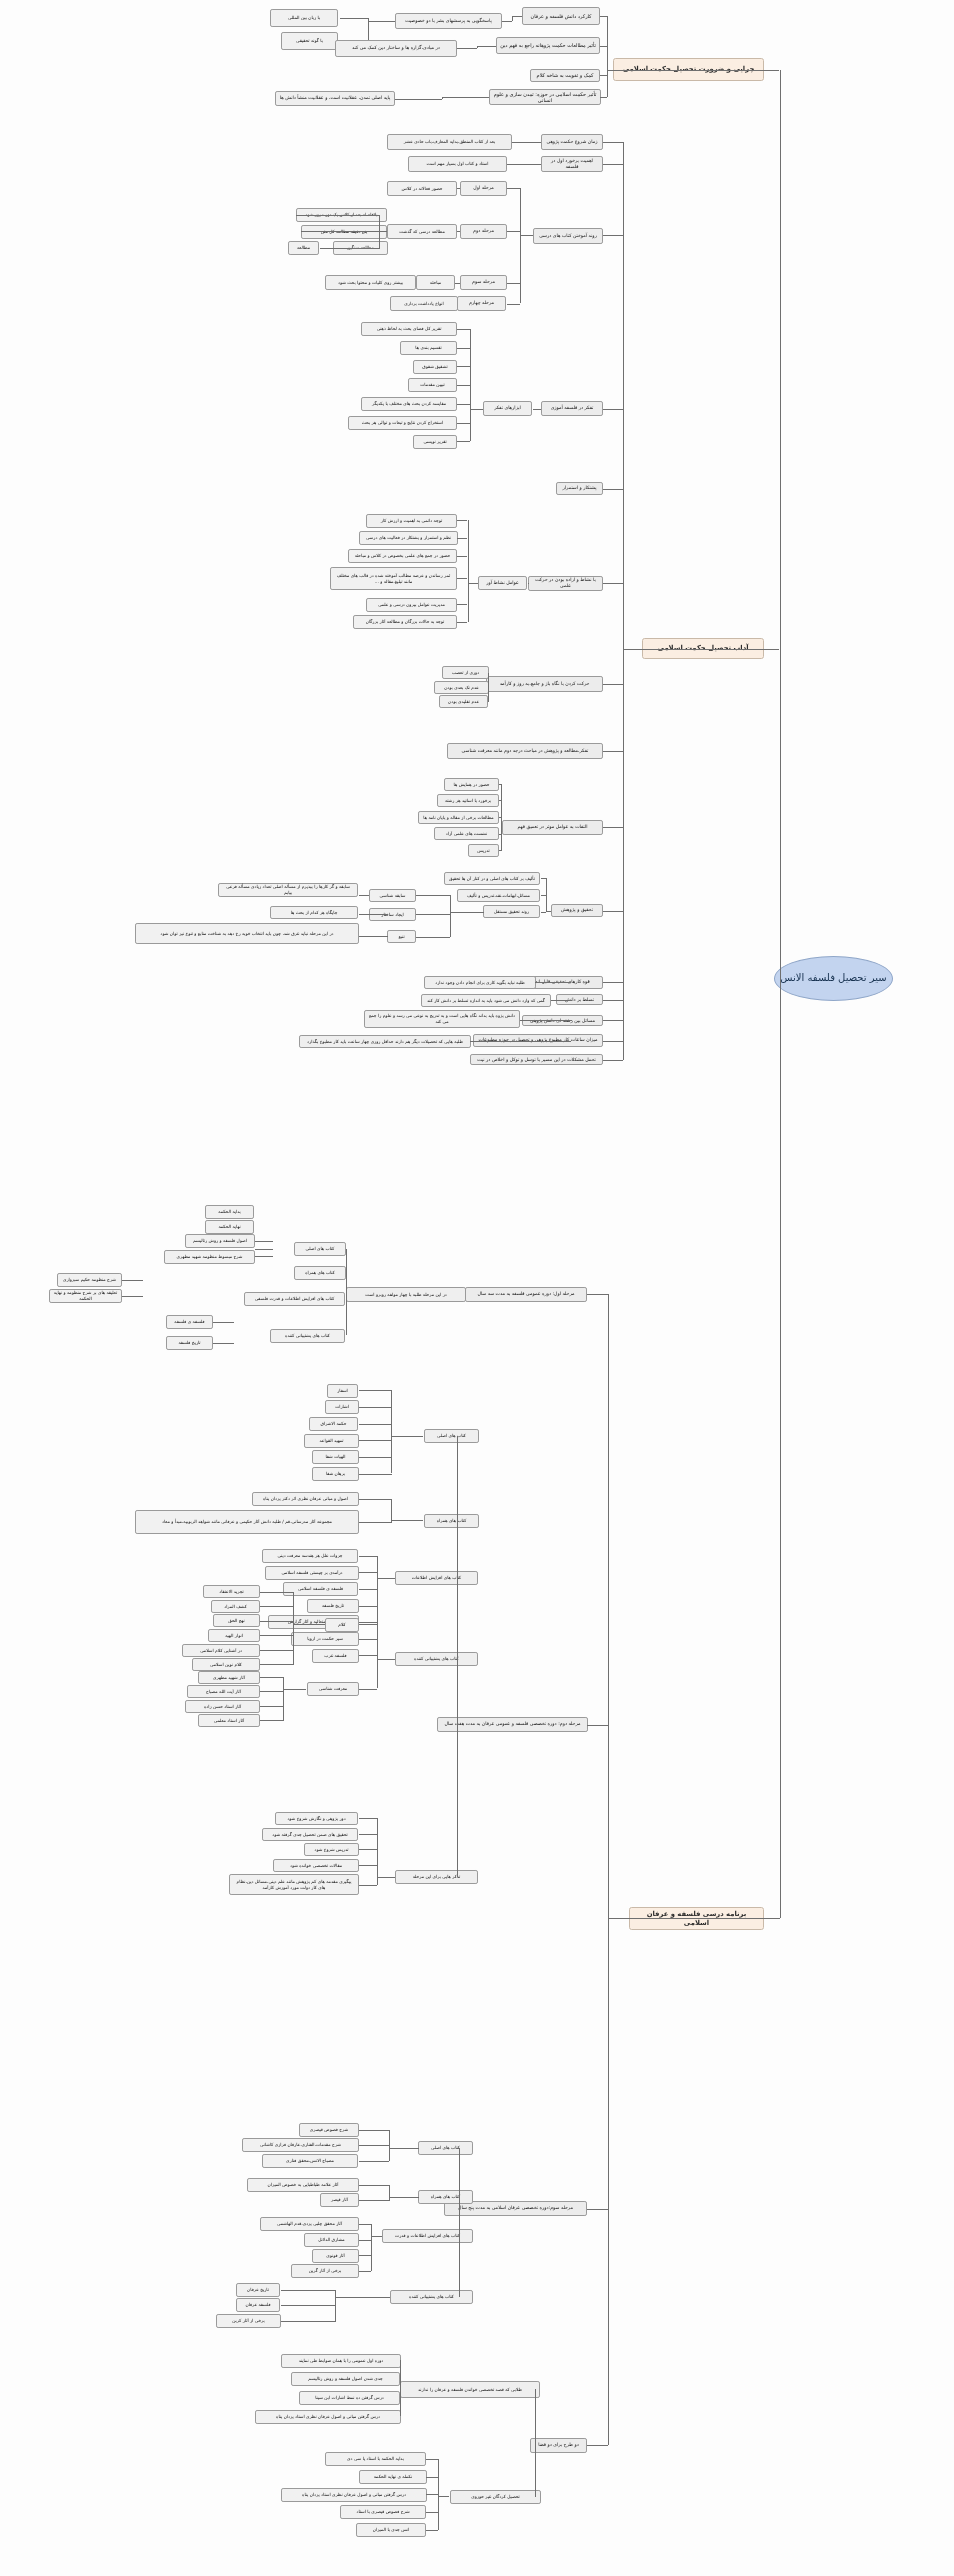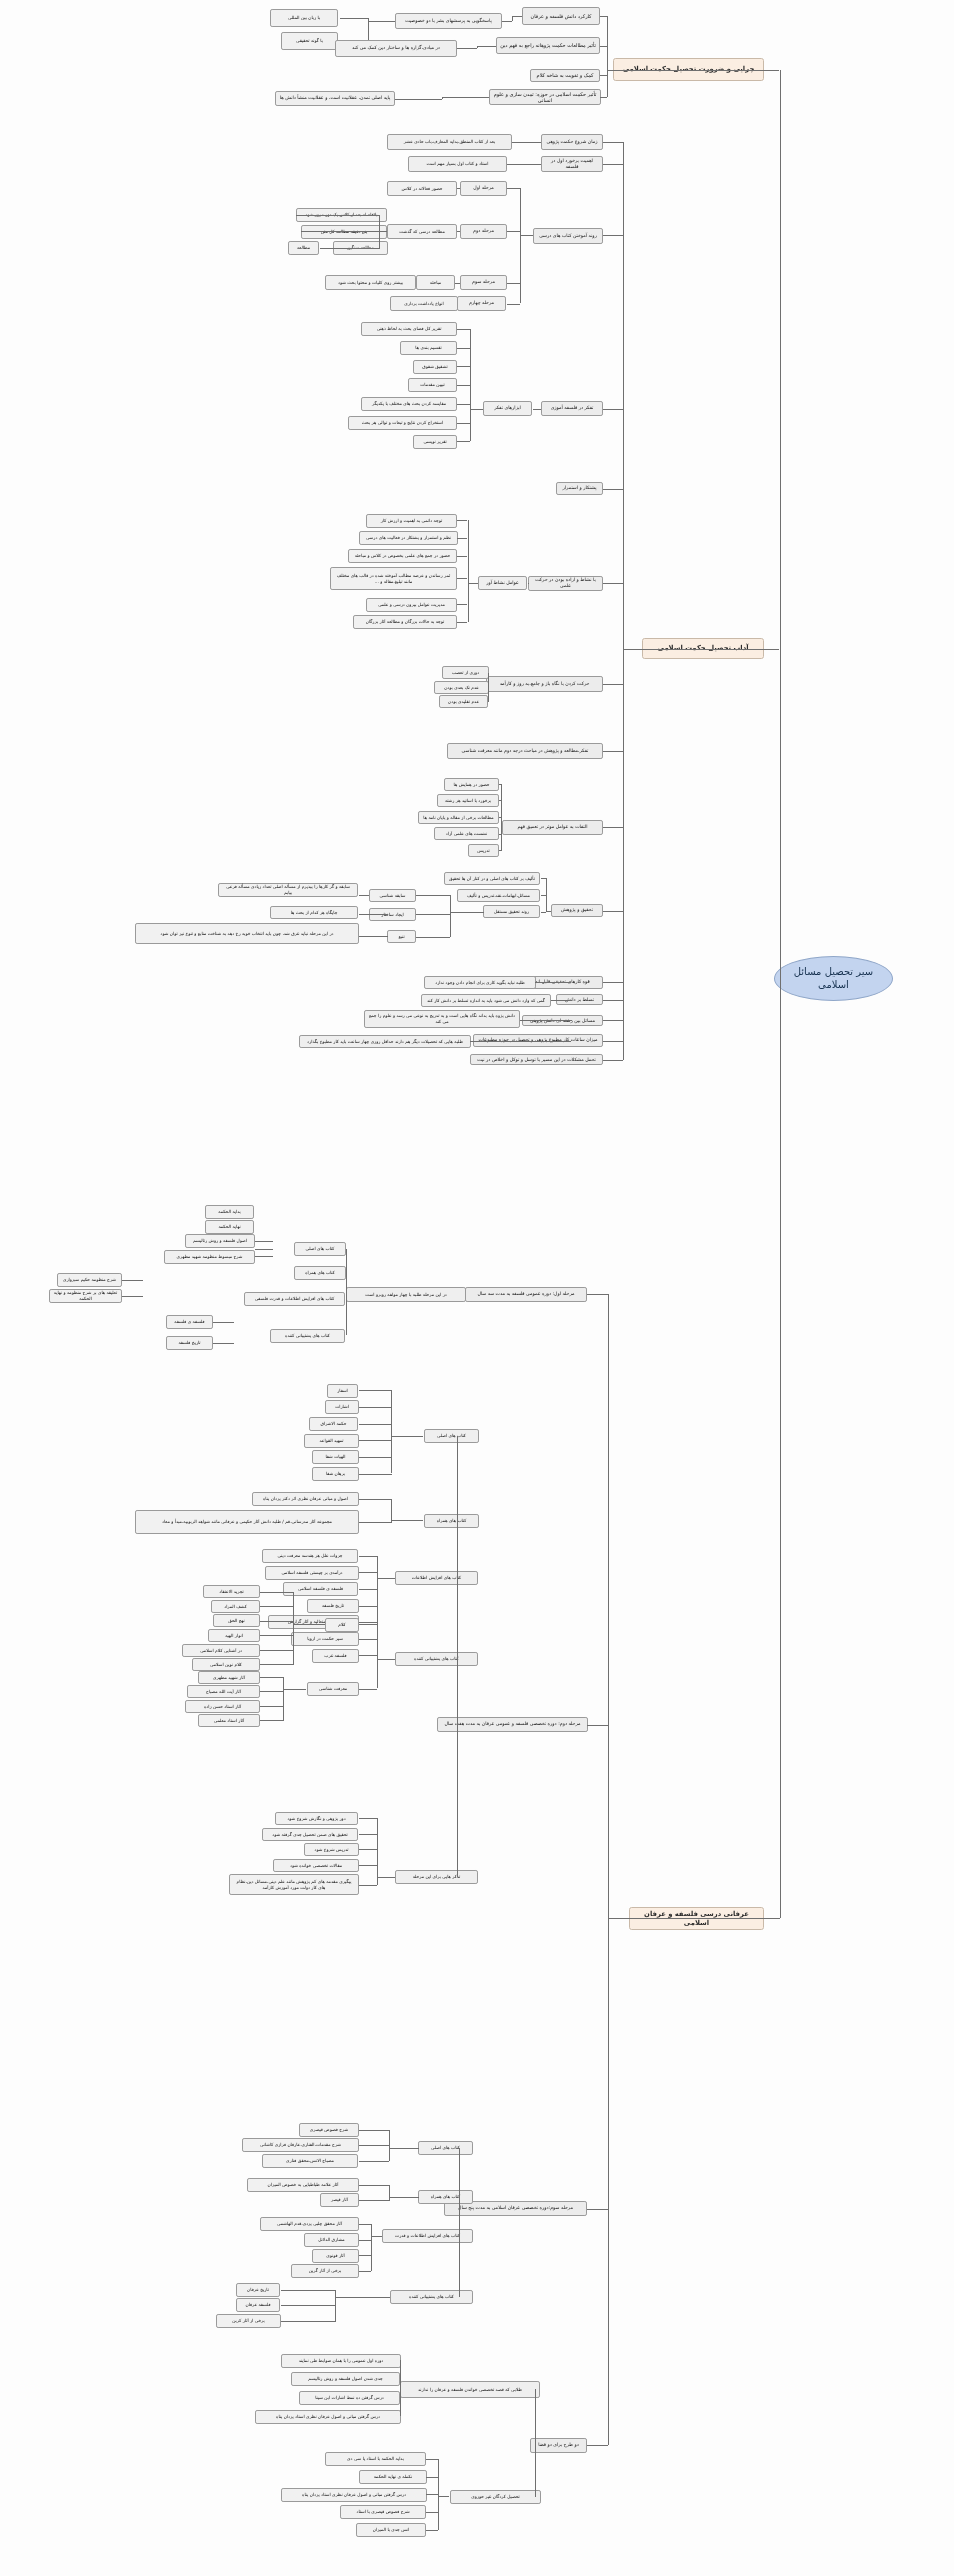--- a/index.html
+++ b/index.html
@@ -49,24 +49,24 @@
 
   
   .conn{position:absolute;background:#6f6f6f;}
   .conn.h{height:0.5px;}
   .conn.v{width:0.5px;}
 </style>
 </head>
 <body>
 
 <div id="canvas">
-    <div class="node lvl0" style="left: 774px; top: 956px; width: 119px; height: 45px;">سیر تحصیل مسائل اسلامی</div>
+    <div class="node lvl0" style="left: 774px; top: 956px; width: 119px; height: 45px;">سیر تحصیل فلسفه الانس</div>
     <div class="node lvl1" style="left: 613px; top: 58px; width: 151px; height: 23px;">چرایی و ضرورت تحصیل حکمت اسلامی</div>
     <div class="node lvl1" style="left: 642px; top: 638px; width: 122px; height: 21px;">آداب تحصیل حکمت اسلامی</div>
-    <div class="node lvl1" style="left: 629px; top: 1907px; width: 135px; height: 23px;">عرفانی درسی فلسفه و عرفان اسلامی</div>
+    <div class="node lvl1" style="left: 629px; top: 1907px; width: 135px; height: 23px;">برنامه درسی فلسفه و عرفان اسلامی</div>
     <div class="conn v" style="left: 780px; top: 70px; height: 1848px;"></div>
     <div class="conn h" style="left: 780px; top: 979px;"></div>
     <div class="conn h" style="left: 613px; top: 70px; width: 166px;"></div>
     <div class="conn h" style="left: 642px; top: 649px; width: 137px;"></div>
     <div class="conn h" style="left: 629px; top: 1918px; width: 151px;"></div>
     <div class="node lvl2" style="left: 522px; top: 7.3px; width: 78px; height: 17.7px; font-size: 5px;">کارکرد دانش فلسفه و عرفان</div>
     <div class="node lvl2" style="left: 496px; top: 37px; width: 104px; height: 16.6px; font-size: 5px;">تأثیر مطالعات حکمت پژوهانه راجع به فهم دین</div>
     <div class="node lvl2" style="left: 530px; top: 69px; width: 70px; height: 12.5px; font-size: 5px;">کمک و تقویت به شاخه کلام</div>
     <div class="node lvl2" style="left: 489px; top: 89px; width: 112px; height: 15.6px; font-size: 5px;">تأثیر حکمت اسلامی در حوزه: تمدن سازی و علوم انسانی</div>
     <div class="conn h" style="left: 607px; top: 70px; width: 6.2px;"></div>

